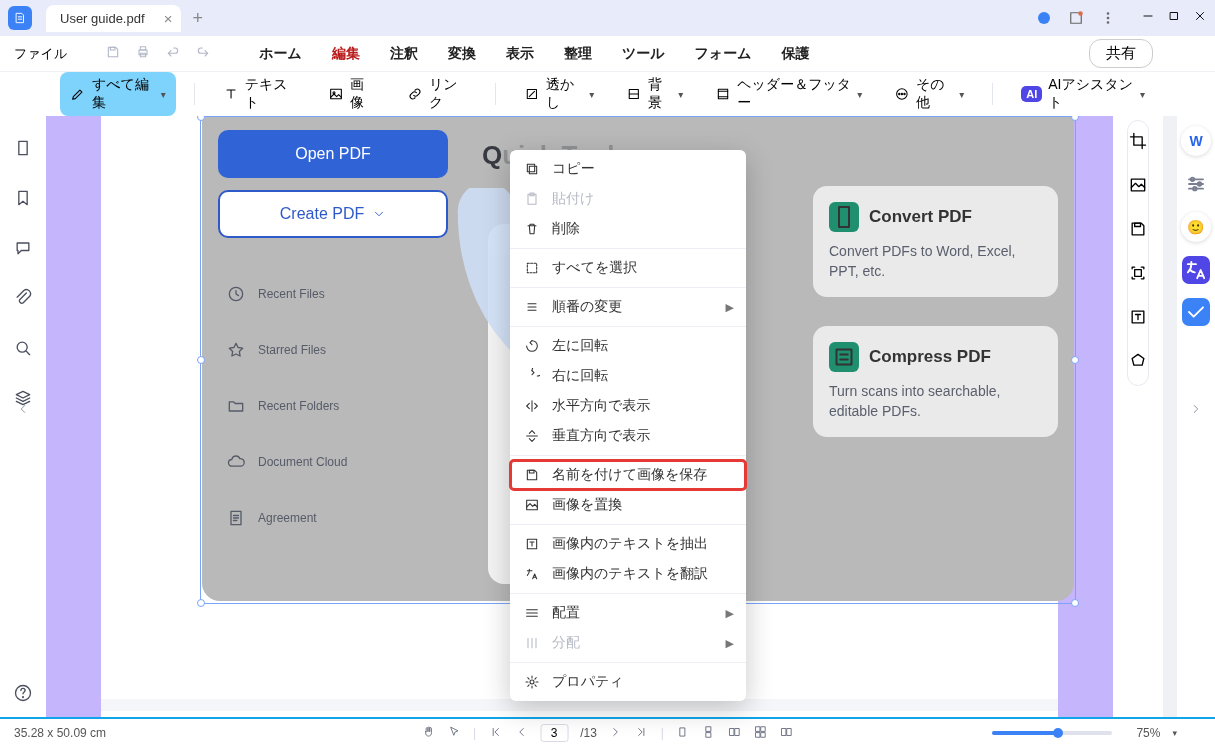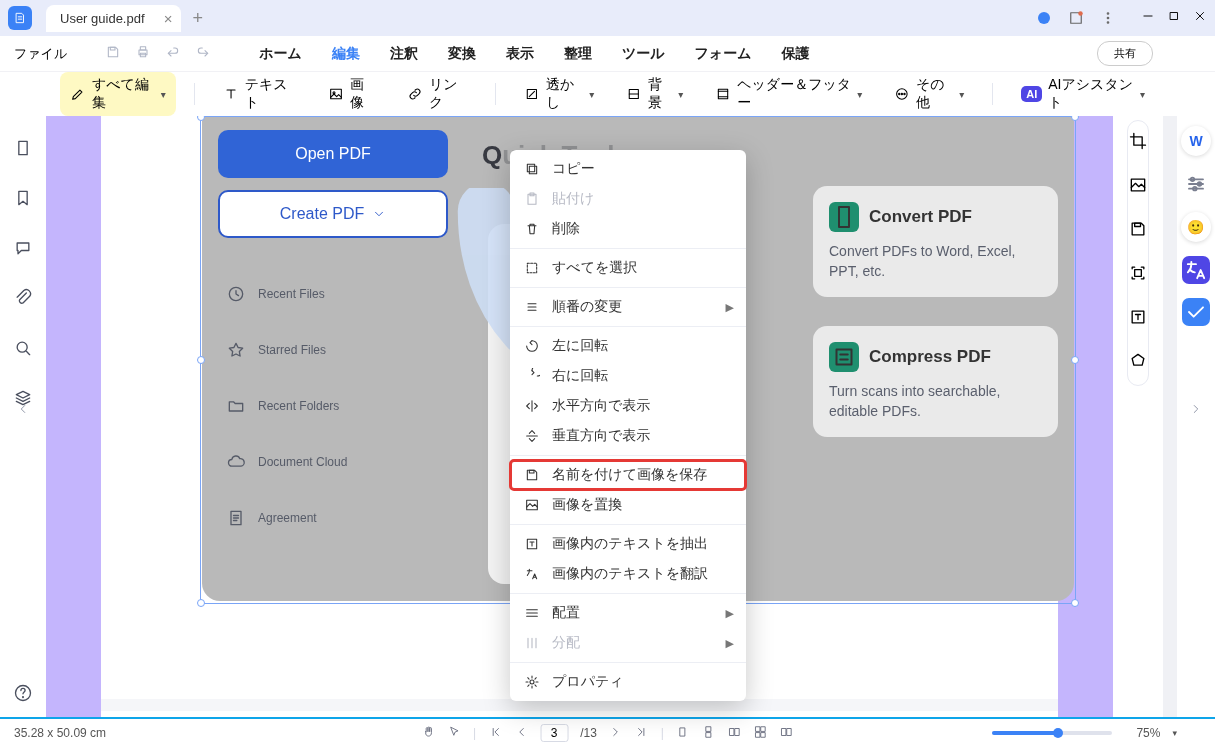--- a/index.html
+++ b/index.html
@@ -18,30 +18,30 @@
 .win-controls { display: flex; gap: 12px; margin-left: 10px; }
 .win-controls svg { width: 14px; height: 14px; }
 
 
 .menubar { height: 36px; display: flex; align-items: center; padding: 0 14px; gap: 18px; border-bottom: 1px solid #f1f1f5; }
 .menubar .file-label { font-size: 13px; margin-right: 20px; }
 .menubar .quick-icons { display: flex; gap: 14px; color: #b0b6c6; }
 .menubar .quick-icons svg { width: 16px; height: 16px; }
 .menubar .menu-tabs { display: flex; gap: 30px; margin-left: 30px; font-size: 14px; font-weight: 600; }
 .menubar .menu-tabs .mt { color: #222; }
-.menubar .menu-tabs .mt.active { color: #3b82f6; }
+.menubar .menu-tabs .mt.active { color: #b91c1c; }
 .menubar-spacer { flex: 1; }
 .menubar .right { display: flex; align-items: center; gap: 16px; }
-.share-btn { border: 1px solid #ccc; border-radius: 12px; padding: 4px 16px; font-size: 11px; }
+.share-btn { border: 1px solid #ccc; border-radius: 12px; padding: 4px 16px; font-size: 15px; }
 .menubar .right .ico { color: #8a90a2; }
 
 
 .toolbar { height: 44px; display: flex; align-items: center; padding: 0 60px 0 60px; gap: 12px; font-size: 14px; position: relative; }
 .tb-group { display: flex; align-items: center; gap: 6px; padding: 4px 10px; border-radius: 8px; }
-.tb-group.first { background: #fef9c3; }
+.tb-group.first { background: #7dd3fc; }
 .tb-sep { width: 1px; height: 22px; background: #e3e6ef; margin: 0 6px; }
 .tb-group svg { width: 18px; height: 18px; }
 .tb-group .chev { font-size: 10px; color: #555; }
 .ai-badge { background: #4f46e5; color:#fff; font-size: 11px; font-weight:700; padding: 2px 5px; border-radius: 5px; display: inline-flex; align-items: center; }
 
 
 .main { position: absolute; top: 116px; left: 0; right: 0; bottom: 30px; display: flex; }
 .sidebar-left { width: 46px; display: flex; flex-direction: column; align-items: center; gap: 26px; padding-top: 22px; color: #4a4f5e; }
 .sidebar-left svg { width: 20px; height: 20px; }
 .sidebar-left .help { margin-top: auto; margin-bottom: 10px; }

